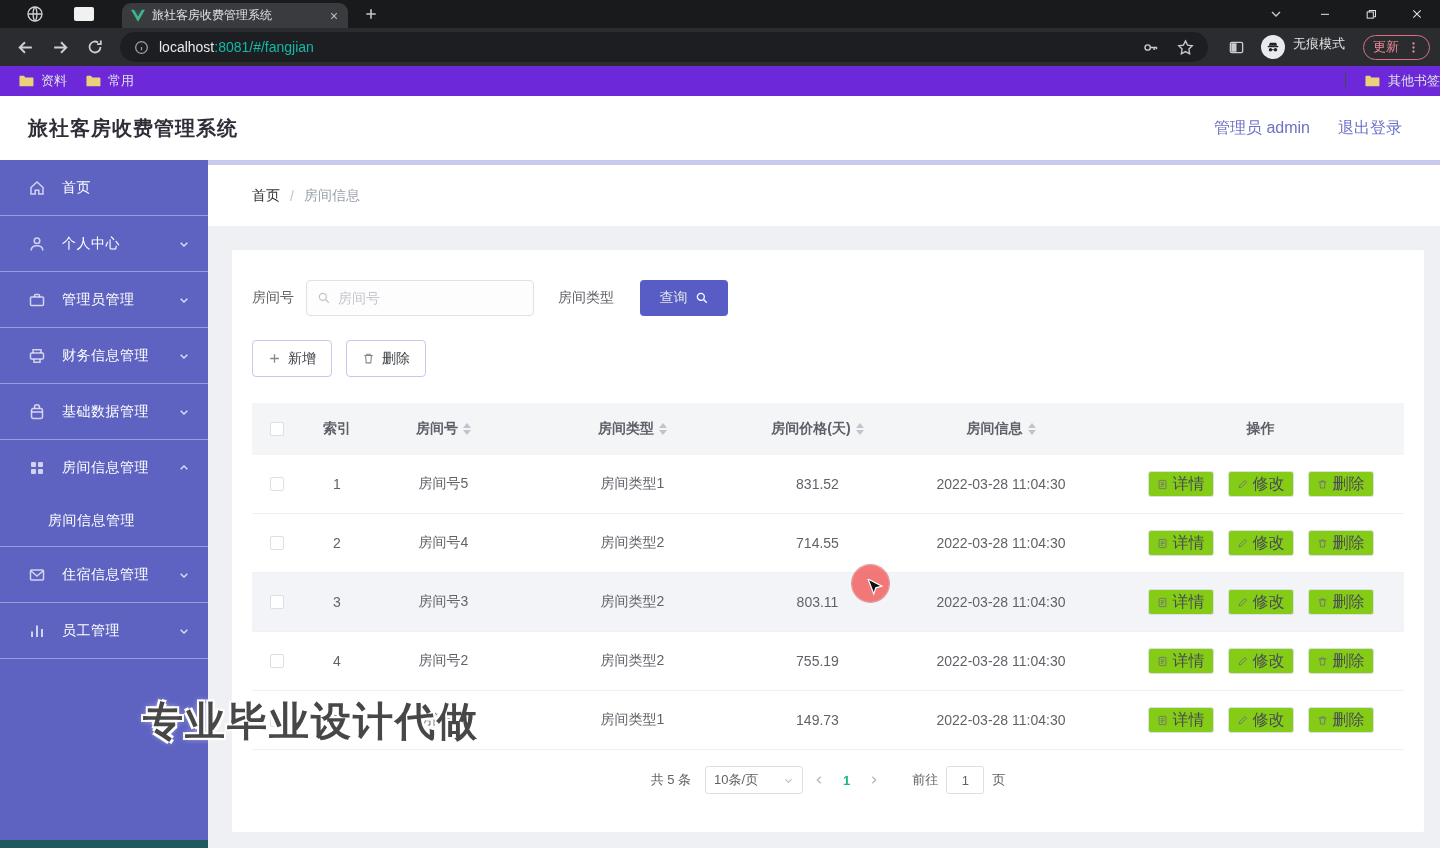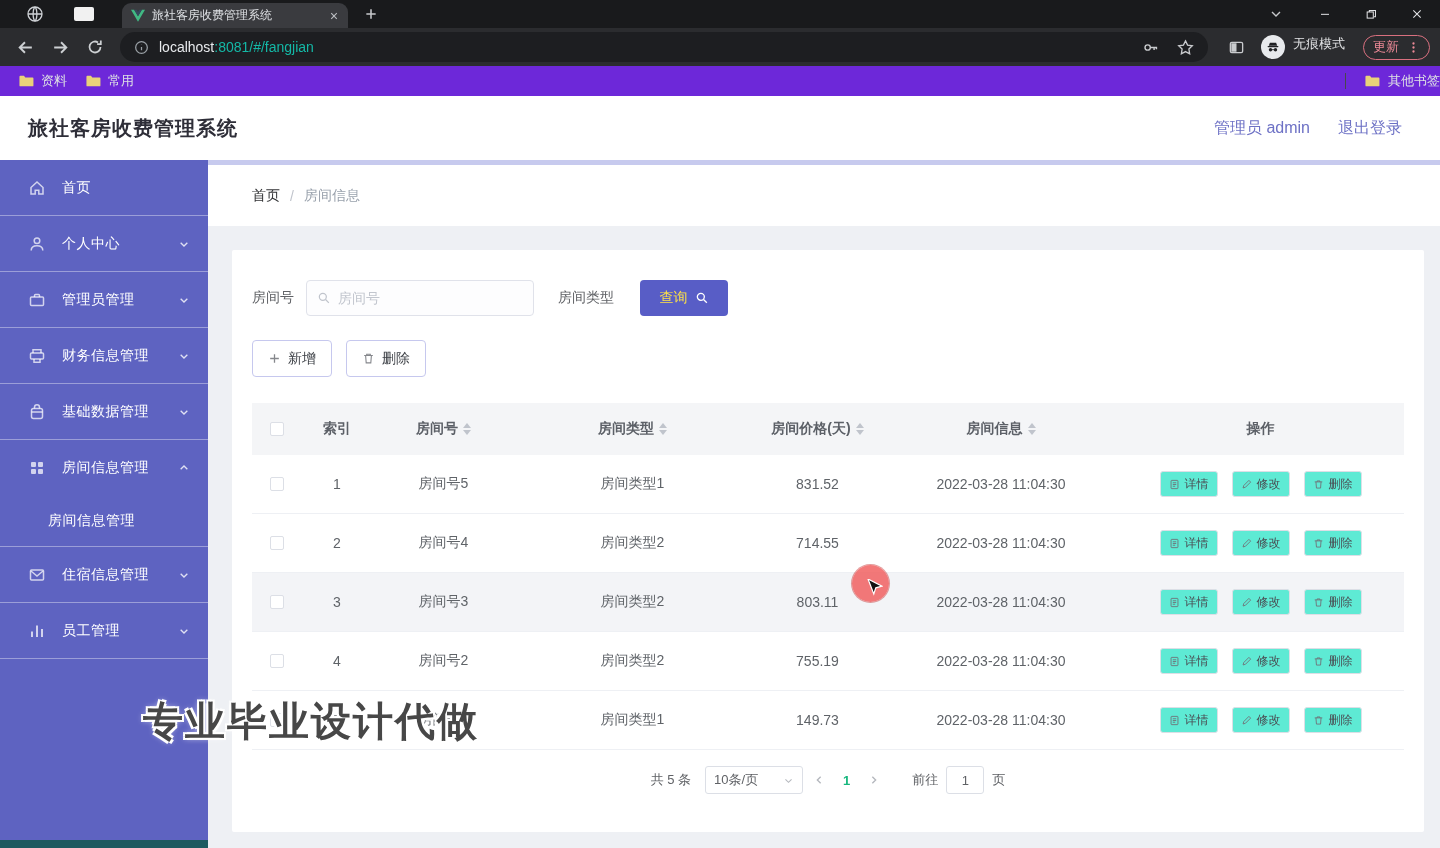--- a/index.html
+++ b/index.html
@@ -70,42 +70,42 @@
   .filter-row{display:flex;align-items:center;}
   .f-label{font-size:14px;color:#606266;margin-right:12px;}
   .f-input{width:228px;height:36px;border:1px solid #e0e2ea;border-radius:4px;background:#fdfdfe;
            display:flex;align-items:center;padding:0 10px;gap:7px;}
   .f-input input{border:none;outline:none;background:transparent;font-size:14px;color:#606266;width:100%;font-family:inherit;}
   .f-input input::placeholder{color:#c2c6ce;}
   .f-select{margin-left:0;width:214px;height:36px;border:1px solid #e0e2ea;border-radius:4px;background:#fdfdfe;
             display:flex;align-items:center;padding:0 10px;justify-content:space-between;}
   .f-select .ph{font-size:14px;color:#c2c6ce;}
   .gap24{width:24px;} .gap14{width:14px;}
-  .btn-primary{width:88px;height:36px;background:#585dc6;border:none;border-radius:4px;color:#fde047;font-size:14px;
+  .btn-primary{width:88px;height:36px;background:#585dc6;border:none;border-radius:4px;color:#e5e5e5;font-size:14px;
                display:flex;align-items:center;justify-content:center;gap:7px;cursor:pointer;font-family:inherit;}
 
   .action-row{display:flex;align-items:center;margin-top:24px;gap:14px;}
   .btn-plain{height:37px;padding:0 15px;background:#fff;border:1px solid #c6c8ee;border-radius:4px;color:#3d4046;
              font-size:14px;display:flex;align-items:center;gap:7px;cursor:pointer;font-family:inherit;}
   .btn-plain .bi{color:#85878c;}
 
   .tbl{margin-top:26px;}
   .tr{display:grid;grid-template-columns:50px 70px 143px 235px 135px 232px 1fr;align-items:center;}
   .tbl-head{height:52px;background:#f4f5f7;color:#5c6067;font-size:14px;font-weight:bold;}
   .th,.td{display:flex;align-items:center;justify-content:center;text-align:center;}
   .tbl-row{height:59px;background:#fff;border-bottom:1px solid #eef0f4;color:#5f6368;font-size:14px;}
   .tbl-row.hovered{background:#f3f4f7;}
   .checkbox{width:14px;height:14px;border:1px solid #dcdfe6;border-radius:2px;background:#fff;cursor:pointer;}
   .sort{display:inline-flex;flex-direction:column;margin-left:5px;gap:2px;cursor:pointer;}
   .sort i{display:block;width:0;height:0;border-left:4px solid transparent;border-right:4px solid transparent;}
   .sort .up{border-bottom:5px solid #c0c4cc;}
   .sort .dn{border-top:5px solid #c0c4cc;}
   .ops{display:flex;align-items:center;justify-content:center;gap:14px;}
-  .btn-mini{height:26px;padding:0 8px;background:#5eead4;border:1px solid #dcdfe6;border-radius:3px;color:#4a4d53;
-            font-size:12px;display:flex;align-items:center;gap:5px;cursor:pointer;font-family:inherit;}
+  .btn-mini{height:26px;padding:0 8px;background:#84cc16;border:1px solid #dcdfe6;border-radius:3px;color:#4a4d53;
+            font-size:16px;display:flex;align-items:center;gap:5px;cursor:pointer;font-family:inherit;}
   .btn-mini .bi{color:#6f7277;}
 
   .pager{margin-top:16px;display:flex;align-items:center;justify-content:center;font-size:13px;color:#606266;}
   .pg-total{margin-right:14px;}
   .pg-size{width:98px;height:28px;border:1px solid #dcdfe6;border-radius:3px;display:flex;align-items:center;
            justify-content:space-between;padding:0 8px;background:#fff;cursor:pointer;}
   .pg-size .chev{color:#b6b9bf;}
   .pg-arrow{margin:0 10px;color:#b4b7bd;cursor:pointer;display:flex;}
   .pg-num{color:#18b77e;font-weight:bold;margin:0 8px;cursor:pointer;}
   .pg-goto{margin-left:22px;display:flex;align-items:center;gap:8px;}

